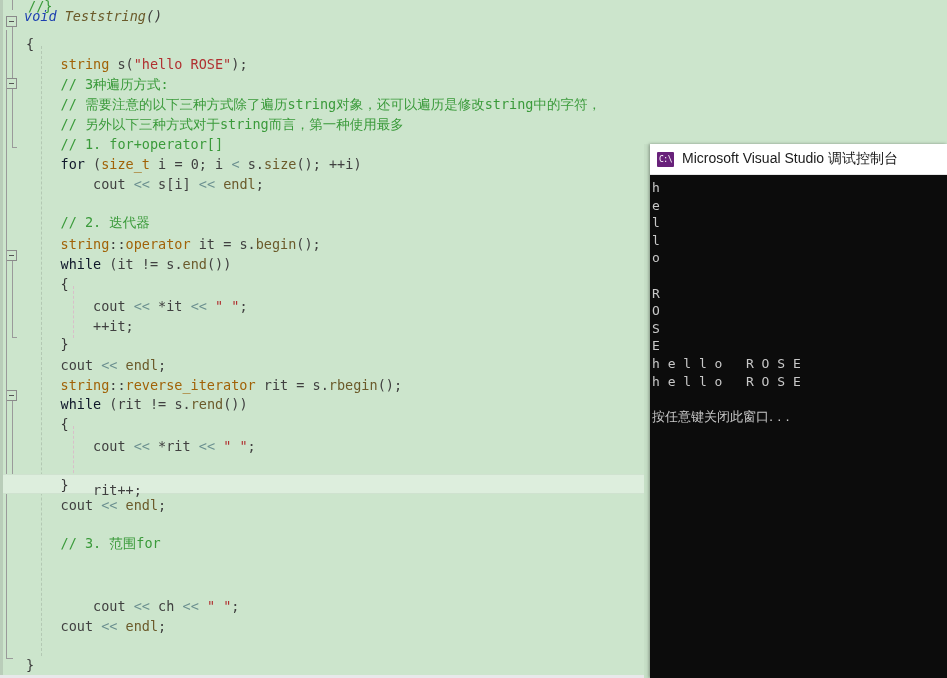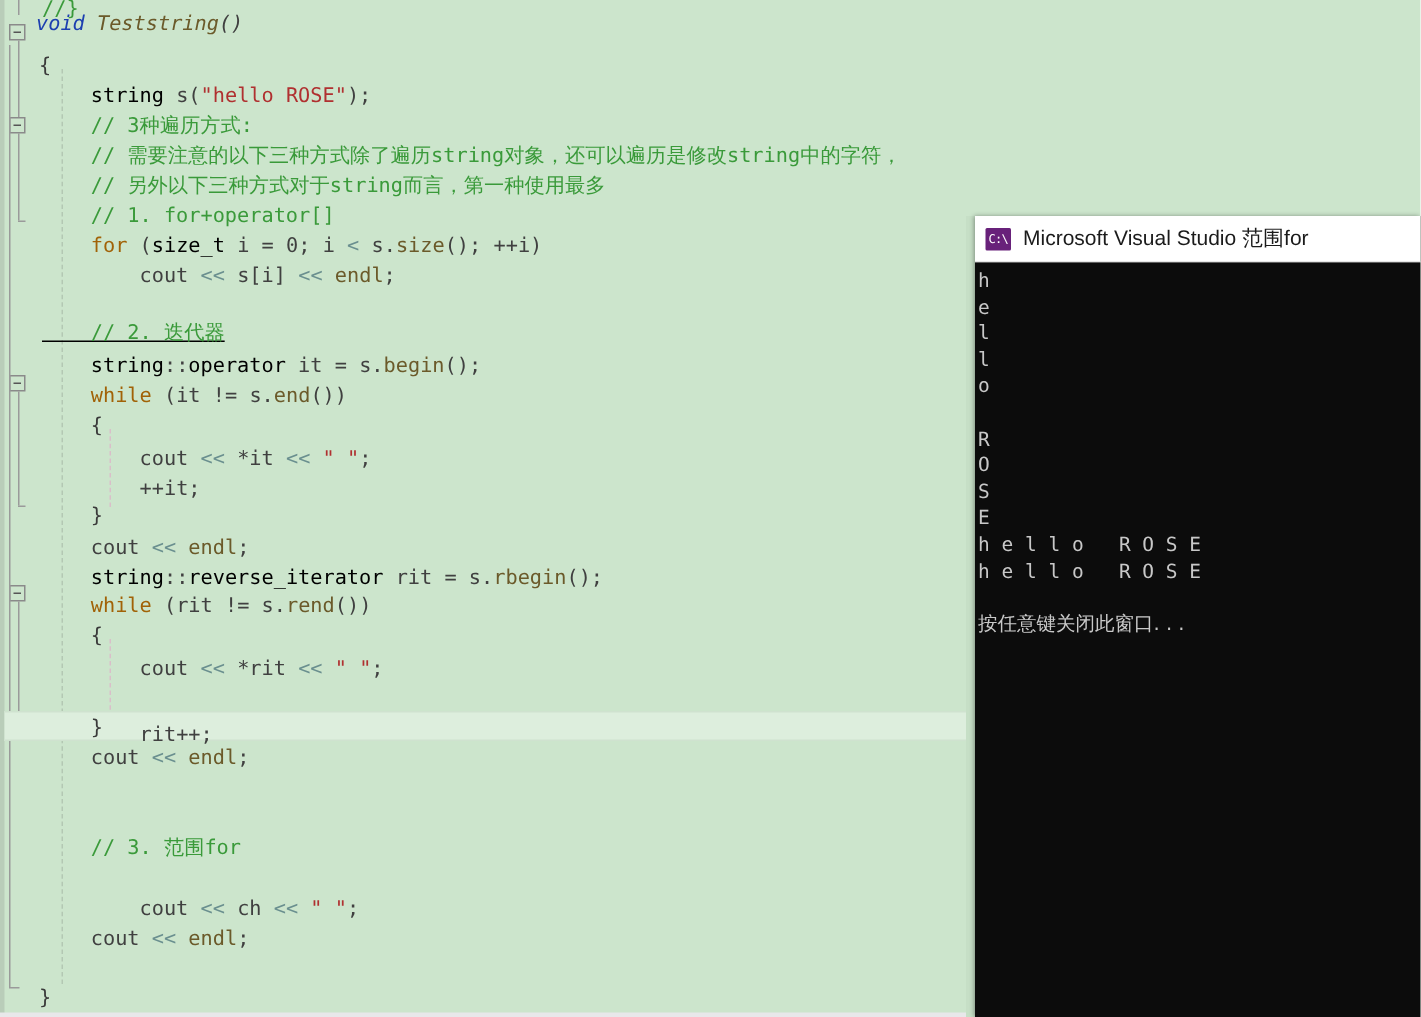--- a/index.html
+++ b/index.html
@@ -105,22 +105,22 @@
     left: 3px;
     width: 944px;
     height: 20px;
     background: #ddeedd;
     border-top: 1px solid #cfe2cf;
     border-bottom: 1px solid #cfe2cf;
     box-sizing: border-box;
   }
 
   
-  .kw      { color: #a16207; }   
-  .type    { color: #000000; }   
+  .kw      { color: #0f172a; }   
+  .type    { color: #a16207; }   
   .id      { color: #404040; }   
   .cmt     { color: #3a9a3a; }   
   .str     { color: #b03030; }   
   .op      { color: #6a8f8f; }   
   .num     { color: #404040; }
   .punct   { color: #404040; }
   .blue    { color: #1c3fb0; }   
   .fn      { color: #6b5a2a; }   
   .brace   { color: #3a3a3a; }
 
@@ -231,52 +231,52 @@
     <div class="ln" style="top:-4px;"><span class="cmt">//}</span></div>
     <div class="ln" style="top:6px;left:24px;font-style:italic;"><span class="blue">void</span> <span class="fn">Teststring</span><span class="punct">()</span></div>
     <div class="ln" style="top:34px;left:26px;"><span class="brace">{</span></div>
     <div class="ln" style="top:54px;">    <span class="type">string</span> <span class="id">s</span><span class="punct">(</span><span class="str">"hello ROSE"</span><span class="punct">);</span></div>
     <div class="ln" style="top:74px;"><span class="cmt">    // 3种遍历方式:</span></div>
     <div class="ln" style="top:94px;"><span class="cmt">    // 需要注意的以下三种方式除了遍历string对象，还可以遍历是修改string中的字符，</span></div>
     <div class="ln" style="top:114px;"><span class="cmt">    // 另外以下三种方式对于string而言，第一种使用最多</span></div>
     <div class="ln" style="top:134px;"><span class="cmt">    // 1. for+operator[]</span></div>
     <div class="ln" style="top:154px;">    <span class="kw">for</span> <span class="punct">(</span><span class="type">size_t</span> <span class="id">i</span> <span class="punct">=</span> <span class="num">0</span><span class="punct">;</span> <span class="id">i</span> <span class="op">&lt;</span> <span class="id">s</span><span class="punct">.</span><span class="fn">size</span><span class="punct">();</span> <span class="punct">++</span><span class="id">i</span><span class="punct">)</span></div>
     <div class="ln" style="top:174px;">        <span class="id">cout</span> <span class="op">&lt;&lt;</span> <span class="id">s</span><span class="punct">[</span><span class="id">i</span><span class="punct">]</span> <span class="op">&lt;&lt;</span> <span class="fn">endl</span><span class="punct">;</span></div>
-    <div class="ln" style="top:212px;text-decoration:underline;"><span class="cmt">    // 2. 迭代器</span></div>
+    <div class="ln" style="top:212px;"><span class="cmt">    // 2. 迭代器</span></div>
     <div class="ln" style="top:234px;">    <span class="type">string</span><span class="punct">::</span><span class="type">operator</span> <span class="id">it</span> <span class="punct">=</span> <span class="id">s</span><span class="punct">.</span><span class="fn">begin</span><span class="punct">();</span></div>
     <div class="ln" style="top:254px;">    <span class="kw">while</span> <span class="punct">(</span><span class="id">it</span> <span class="punct">!=</span> <span class="id">s</span><span class="punct">.</span><span class="fn">end</span><span class="punct">())</span></div>
     <div class="ln" style="top:274px;">    <span class="brace">{</span></div>
     <div class="ln" style="top:296px;">        <span class="id">cout</span> <span class="op">&lt;&lt;</span> <span class="punct">*</span><span class="id">it</span> <span class="op">&lt;&lt;</span> <span class="str">" "</span><span class="punct">;</span></div>
     <div class="ln" style="top:316px;">        <span class="punct">++</span><span class="id">it</span><span class="punct">;</span></div>
     <div class="ln" style="top:334px;">    <span class="brace">}</span></div>
     <div class="ln" style="top:355px;">    <span class="id">cout</span> <span class="op">&lt;&lt;</span> <span class="fn">endl</span><span class="punct">;</span></div>
     <div class="ln" style="top:375px;">    <span class="type">string</span><span class="punct">::</span><span class="type">reverse_iterator</span> <span class="id">rit</span> <span class="punct">=</span> <span class="id">s</span><span class="punct">.</span><span class="fn">rbegin</span><span class="punct">();</span></div>
     <div class="ln" style="top:394px;">    <span class="kw">while</span> <span class="punct">(</span><span class="id">rit</span> <span class="punct">!=</span> <span class="id">s</span><span class="punct">.</span><span class="fn">rend</span><span class="punct">())</span></div>
     <div class="ln" style="top:414px;">    <span class="brace">{</span></div>
     <div class="ln" style="top:436px;">        <span class="id">cout</span> <span class="op">&lt;&lt;</span> <span class="punct">*</span><span class="id">rit</span> <span class="op">&lt;&lt;</span> <span class="str">" "</span><span class="punct">;</span></div>
     <div class="ln" style="top:480px;">        <span class="id">rit</span><span class="punct">++;</span></div>
     <div class="ln" style="top:475px;">    <span class="brace">}</span></div>
     <div class="ln" style="top:495px;">    <span class="id">cout</span> <span class="op">&lt;&lt;</span> <span class="fn">endl</span><span class="punct">;</span></div>
-    <div class="ln" style="top:555px;"><span class="cmt">    // 3. 范围for</span></div>
+    <div class="ln" style="top:533px;"><span class="cmt">    // 3. 范围for</span></div>
     <div class="ln" style="top:596px;">        <span class="id">cout</span> <span class="op">&lt;&lt;</span> <span class="id">ch</span> <span class="op">&lt;&lt;</span> <span class="str">" "</span><span class="punct">;</span></div>
     <div class="ln" style="top:616px;">    <span class="id">cout</span> <span class="op">&lt;&lt;</span> <span class="fn">endl</span><span class="punct">;</span></div>
     <div class="ln" style="top:655px;left:26px;"><span class="brace">}</span></div>
   </div>
 
   <div id="editor-border-bottom"></div>
 </div>
 
 <div id="console-left-sliver"></div>
 
 <div id="console-window">
   <div id="console-titlebar">
     <div id="console-icon">
         <span>C:\</span>
       </div>
-    <div id="console-title-text">Microsoft Visual Studio 范围for</div>
+    <div id="console-title-text">Microsoft Visual Studio 调试控制台</div>
   </div>
   <div id="console-body">
     <div class="cline">h</div>
     <div class="cline">e</div>
     <div class="cline">l</div>
     <div class="cline">l</div>
     <div class="cline">o</div>
     <div class="cline">&nbsp;</div>
     <div class="cline">R</div>
     <div class="cline">O</div>

